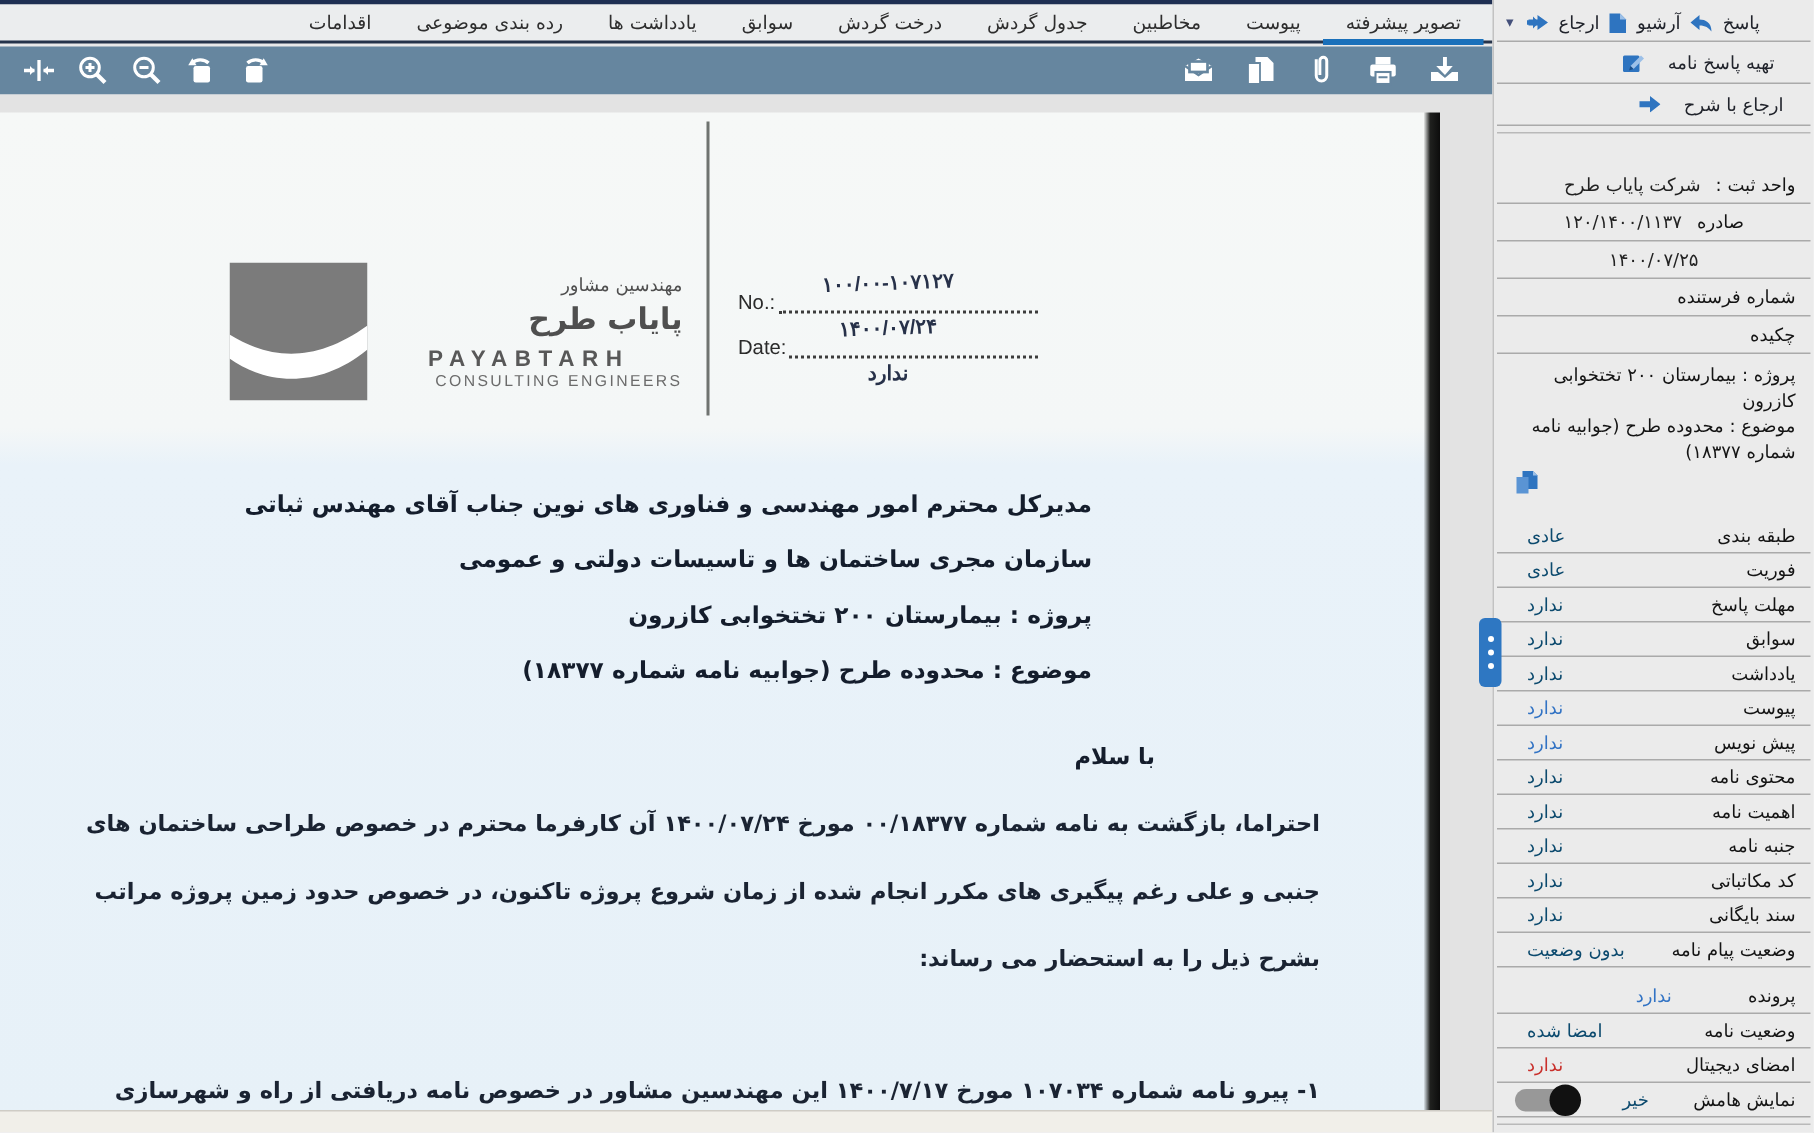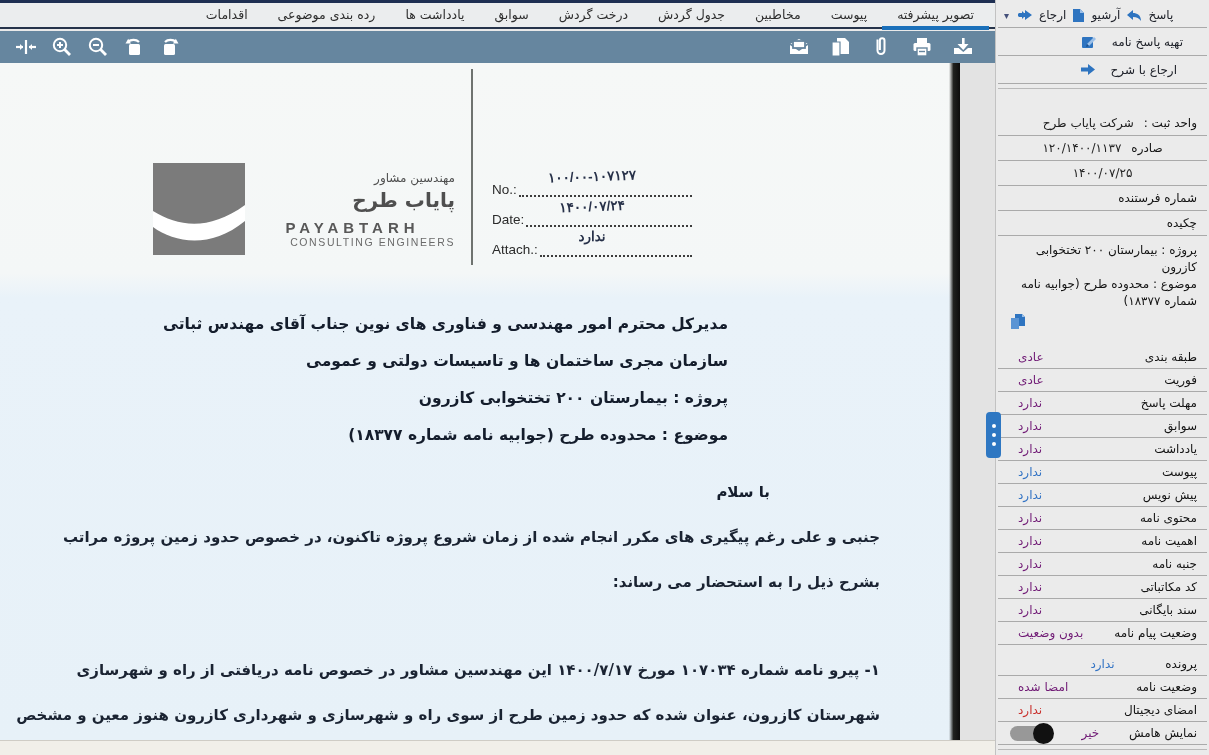--- a/index.html
+++ b/index.html
@@ -19,21 +19,21 @@
 
   .toolbar { position:absolute; left:0; top:31px; width:995px; height:32px; background:#66869f;
              display:flex; align-items:center; }
   .tgroup-left { display:flex; gap:12px; padding-left:14px; }
   .tgroup-right { display:flex; gap:17px; margin-left:auto; padding-right:20px; }
   .ticon { background:none; border:none; width:24px; height:24px; cursor:pointer; padding:0; }
   .ticon svg { display:block; width:24px; height:24px; }
 
   
   .viewer { position:absolute; left:0; top:63px; width:995px; height:677px; background:#e3e3e3; }
-  .scan { position:absolute; left:0; top:0; width:960px; height:677px;
+  .scan { position:absolute; left:0; top:12px; width:960px; height:677px;
           background:linear-gradient(#f6f8f7 0px, #f4f7f7 210px, #e9f2f9 235px, #e7f1f8 100%); }
   .scan-edge { position:absolute; right:0; top:0; width:11px; height:100%;
                background:linear-gradient(to right, rgba(10,10,10,0) 0%, #20211f 40%, #0c0c0c 100%); }
 
   
   .logo { position:absolute; left:153px; top:100px; width:92px; height:92px; }
   .brand { position:absolute; left:250px; top:108px; width:205px; text-align:right; color:#4f4f4f; }
   .brand-fa-small { font-size:12px; letter-spacing:1px; direction:rtl; }
   .brand-fa-large { font-size:20px; font-weight:bold; direction:rtl; line-height:30px; }
   .brand-en { font-size:15px; font-weight:bold; letter-spacing:5px; color:#585858; margin-top:4px;
@@ -71,32 +71,32 @@
              border-left:1px solid #c2c2c2; direction:rtl; font-size:12px; color:#1a1a1a; }
   .sep { height:1px; background:#aaa; margin:0 2px; }
   .sep.lite { background:#b9b9b9; }
   .actions { height:27px; direction:ltr; display:flex; align-items:center; gap:6px;
              padding-left:8px; padding-top:3px; }
   .caret { font-size:10px; color:#44507a; cursor:pointer; margin-right:2px; }
   .alabel { font-size:12px; color:#20232b; cursor:pointer; white-space:nowrap; }
   .aicon svg { display:block; }
   .actrow2 { height:27px; direction:ltr; display:flex; align-items:center; gap:16px;
              justify-content:flex-end; padding-right:26px; cursor:pointer; }
-  .actrow2.shift { padding-right:32px; }
+  .actrow2.shift { padding-right:20px; }
   .gap22 { height:22px; } .gap12 { height:12px; } .gap8 { height:8px; }
   .inforow { height:24px; display:flex; align-items:center; gap:10px; padding:0 12px; }
   .inforow.center { justify-content:center; }
   .flabel { color:#141414; white-space:nowrap; }
   .fvalue { color:#222; white-space:nowrap; }
   .summary { padding:6px 12px 2px 8px; line-height:17px; color:#141414; }
   .iconrow { height:22px; direction:ltr; display:flex; align-items:center; padding-left:14px; }
   .prow { height:22px; display:flex; align-items:center; justify-content:space-between;
           padding:0 12px 0 22px; }
   .plabel { color:#141414; white-space:nowrap; }
-  .pval { color:#701a75; white-space:nowrap; }
+  .pval { color:#0c4a6e; white-space:nowrap; }
   .pval.link { color:#3273c4; cursor:pointer; }
   .pval.red { color:#c9302c; }
   .prow.dossier { position:relative; }
   .pval-center { position:absolute; left:50%; top:50%; transform:translate(-50%,-50%); }
   .toggle { position:relative; width:42px; height:15px; background:#989898; border-radius:8px;
             cursor:pointer; margin-left:2px; }
   .knob { position:absolute; right:-2px; top:-3px; width:21px; height:21px; background:#111;
           border-radius:50%; }
   .hamesh { padding-left:12px; }
   .dbl { margin-top:4px; }
@@ -232,38 +232,35 @@
           </div>
           <div class="refrow">
             <span class="refval">۱۴۰۰/۰۷/۲۴</span>
             <div class="refline">
               <span class="reflabel">Date:</span>
               <span class="refdots"></span>
             </div>
           </div>
           <div class="refrow">
             <span class="refval fa">ندارد</span>
-            <div class="refline">
-              <span class="reflabel">Attach.:</span>
-              <span class="refdots"></span>
-            </div>
           </div>
         </div>
 
         <div class="addressee">
           <div>مدیرکل محترم امور مهندسی و فناوری های نوین جناب آقای مهندس ثباتی</div>
           <div>سازمان مجری ساختمان ها و تاسیسات دولتی و عمومی</div>
           <div>پروژه : بیمارستان ۲۰۰ تختخوابی کازرون</div>
           <div>موضوع : محدوده طرح (جوابیه نامه شماره ۱۸۳۷۷)</div>
         </div>
 
         <div class="salutation">با سلام</div>
 
         <div class="paras">
           <div class="para1">
+            <div class="pline">احتراما، بازگشت به نامه شماره ۰۰/۱۸۳۷۷  مورخ ۱۴۰۰/۰۷/۲۴ آن کارفرما محترم در خصوص طراحی ساختمان های</div>
             <div class="pline">جنبی و علی رغم پیگیری های مکرر انجام شده از زمان شروع پروژه تاکنون، در خصوص حدود زمین پروژه مراتب</div>
             <div class="pline end">بشرح ذیل را به استحضار می رساند:</div>
           </div>
           <div class="para2">
             <div class="pline">۱- پیرو نامه شماره ۱۰۷۰۳۴ مورخ ۱۴۰۰/۷/۱۷ این مهندسین مشاور در خصوص نامه دریافتی از راه و شهرسازی</div>
             <div class="pline">شهرستان کازرون، عنوان شده که حدود زمین طرح از سوی راه و شهرسازی و شهرداری کازرون هنوز معین و مشخص</div>
 
           </div>
         </div>
 

